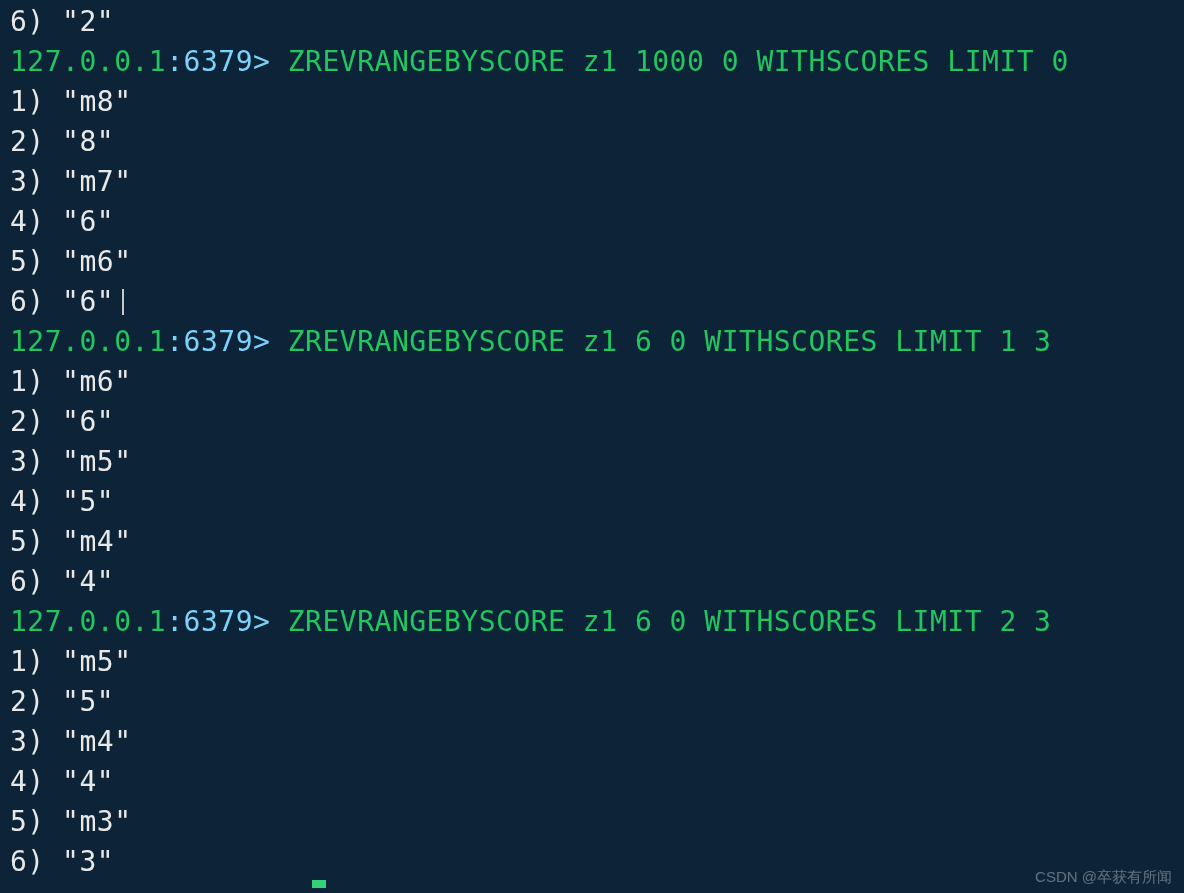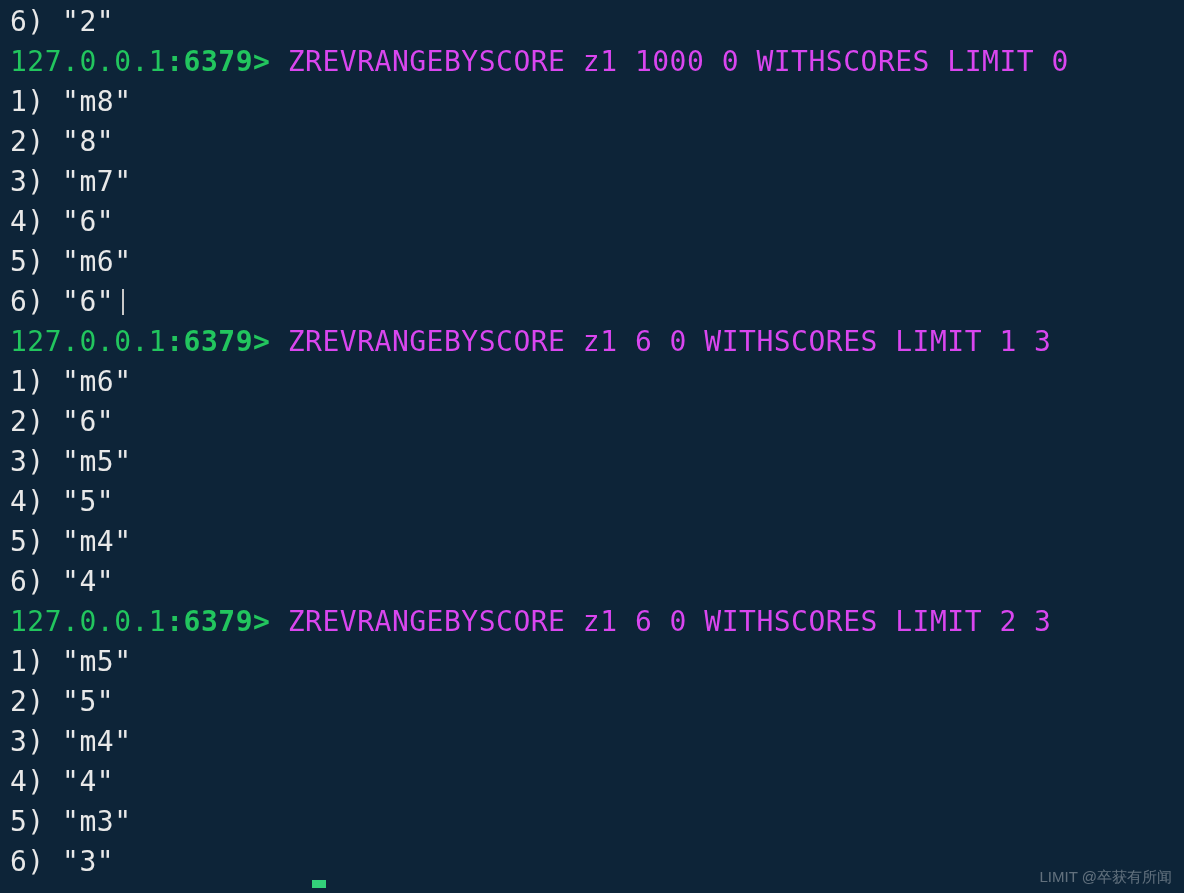--- a/index.html
+++ b/index.html
@@ -16,22 +16,22 @@
     position: relative;
   }
   .terminal {
     padding: 2px 8px 0 10px;
     line-height: 40px;
     letter-spacing: 0.5px;
     white-space: pre;
   }
   .line { display: block; }
   .host  { color: #22c55e; }
-  .port  { color: #22c55e; font-weight: bold; }
-  .cmd   { color: #d946ef; }
+  .port  { color: #7dd3fc; }
+  .cmd   { color: #22c55e; }
   .value { color: #e8e8e8; }
   .cursor-line {
     position: absolute;
     left: 312px;
     top: 880px;
     width: 14px;
     height: 8px;
     background: #33d17a;
   }
   .text-cursor {
@@ -52,13 +52,13 @@
     font-weight: 400;
     font-family: sans-serif;
   }
 </style>
 </head>
 <body>
 
 <div class="terminal" id="term"><div class="line"><span>6)</span> <span class="value">"2"</span></div><div class="line"><span class="host">127.0.0.1</span><span class="port">:6379&gt;</span><span class="cmd"> ZREVRANGEBYSCORE z1 1000 0 WITHSCORES LIMIT 0 </span></div><div class="line"><span>1)</span> <span class="value">"m8"</span></div><div class="line"><span>2)</span> <span class="value">"8"</span></div><div class="line"><span>3)</span> <span class="value">"m7"</span></div><div class="line"><span>4)</span> <span class="value">"6"</span></div><div class="line"><span>5)</span> <span class="value">"m6"</span></div><div class="line"><span>6)</span> <span class="value">"6"</span><span class="text-cursor"></span></div><div class="line"><span class="host">127.0.0.1</span><span class="port">:6379&gt;</span><span class="cmd"> ZREVRANGEBYSCORE z1 6 0 WITHSCORES LIMIT 1 3</span></div><div class="line"><span>1)</span> <span class="value">"m6"</span></div><div class="line"><span>2)</span> <span class="value">"6"</span></div><div class="line"><span>3)</span> <span class="value">"m5"</span></div><div class="line"><span>4)</span> <span class="value">"5"</span></div><div class="line"><span>5)</span> <span class="value">"m4"</span></div><div class="line"><span>6)</span> <span class="value">"4"</span></div><div class="line"><span class="host">127.0.0.1</span><span class="port">:6379&gt;</span><span class="cmd"> ZREVRANGEBYSCORE z1 6 0 WITHSCORES LIMIT 2 3</span></div><div class="line"><span>1)</span> <span class="value">"m5"</span></div><div class="line"><span>2)</span> <span class="value">"5"</span></div><div class="line"><span>3)</span> <span class="value">"m4"</span></div><div class="line"><span>4)</span> <span class="value">"4"</span></div><div class="line"><span>5)</span> <span class="value">"m3"</span></div><div class="line"><span>6)</span> <span class="value">"3"</span></div></div>
 
 <div class="cursor-line"></div>
-<div class="watermark">LIMIT @卒获有所闻</div>
+<div class="watermark">CSDN @卒获有所闻</div>
 
 </body></html>

